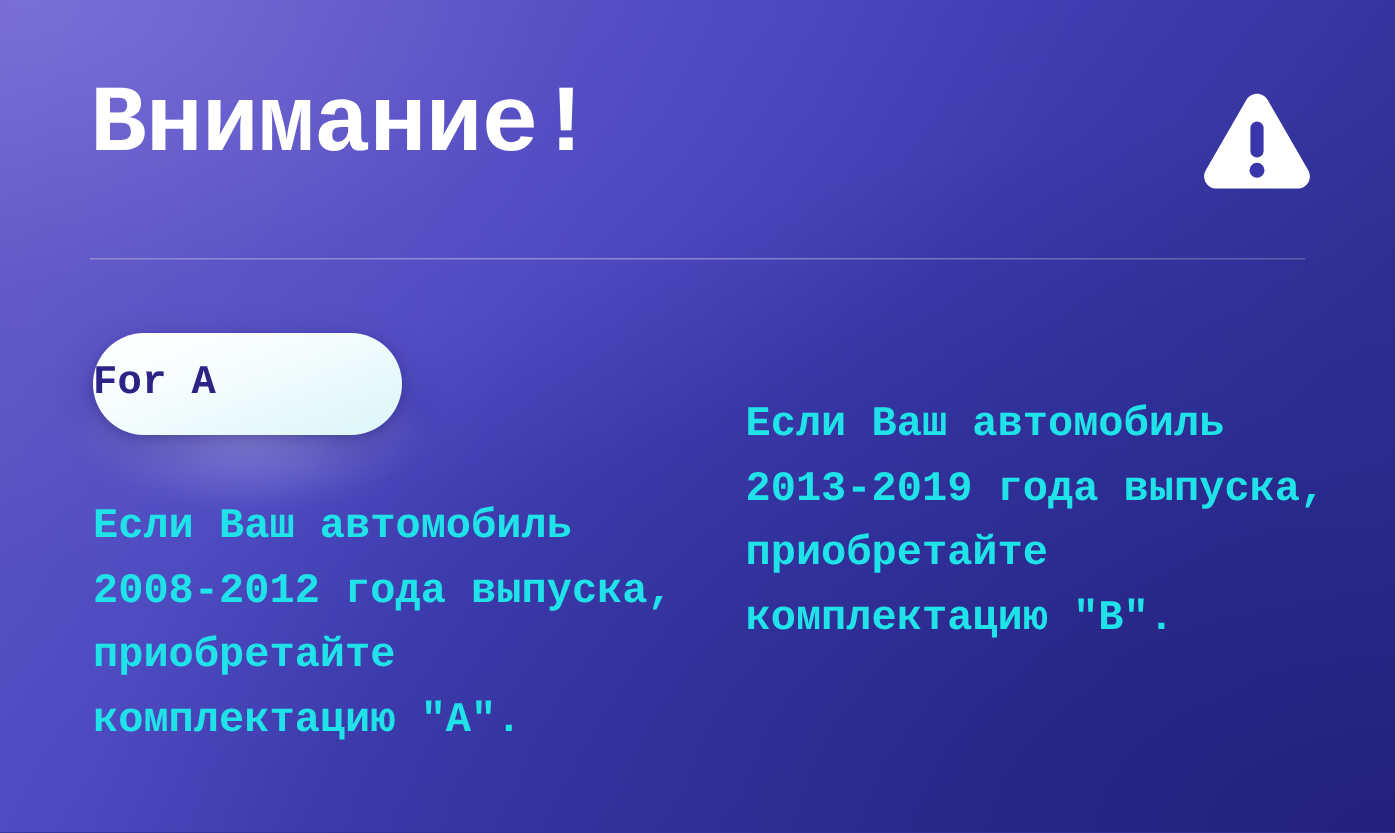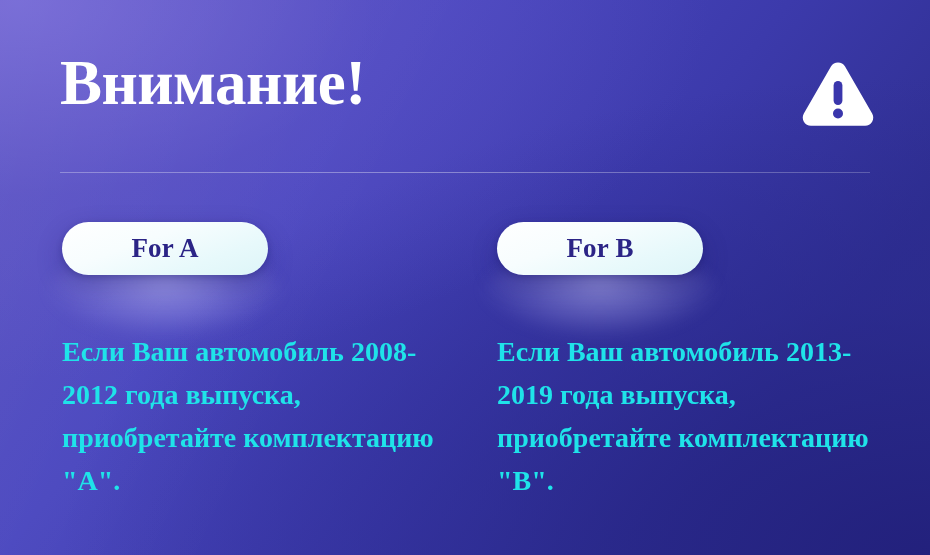--- a/index.html
+++ b/index.html
@@ -5,21 +5,21 @@
   html, body {
     margin: 0;
     padding: 0;
     background: #31309a;
   }
   #stage {
     position: relative;
     width: 930px;
     height: 555px;
     overflow: hidden;
-    font-family: Liberation Serif, serif;
+    font-family: Liberation Mono, monospace;
     background:
       radial-gradient(120% 110% at 2% 0%, rgba(116,104,214,0.95) 0%, rgba(96,86,201,0.45) 32%, rgba(70,66,180,0.0) 62%),
       radial-gradient(130% 120% at 100% 100%, rgba(34,32,124,0.95) 0%, rgba(41,40,140,0.55) 38%, rgba(60,58,170,0.0) 72%),
       linear-gradient(128deg, #5b52c2 0%, #4a47bf 32%, #3c3aab 58%, #2f2f92 80%, #2c2d86 100%);
   }
   
   #stage::before {
     content: "";
     position: absolute;
     inset: 0;
@@ -81,27 +81,27 @@
     border-radius: 50%;
     background: radial-gradient(ellipse at 50% 35%, rgba(206,204,255,0.55) 0%, rgba(175,172,240,0.28) 42%, rgba(140,138,220,0.0) 72%);
     filter: blur(7px);
     pointer-events: none;
   }
   .pill {
     position: absolute;
     left: 0;
     top: 0;
     width: 206px;
-    height: 53px;
+    height: 68px;
     border-radius: 34px;
     background: linear-gradient(160deg, #ffffff 0%, #f7fdfe 38%, #e7f9fb 72%, #ddf5f8 100%);
     box-shadow: 0 10px 26px rgba(30,24,100,0.30), 0 2px 6px rgba(20,16,80,0.22);
     display: flex;
     align-items: center;
-    justify-content: center;
+    justify-content: flex-start;
   }
   .pill-label {
     font-size: 27px;
     font-weight: bold;
     color: #2b2486;
     letter-spacing: 0.2px;
   }
 
   .desc {
     margin-top: 40px;
@@ -134,22 +134,16 @@
     <div class="pill-wrap">
       <div class="pill-glow"></div>
       <div class="pill">
         <span class="pill-label">For A</span>
       </div>
     </div>
     <div class="desc">Если Ваш автомобиль 2008-2012 года выпуска, приобретайте комплектацию "А".</div>
   </div>
 
   <div class="col col-b">
-    <div class="pill-wrap">
-      <div class="pill-glow"></div>
-      <div class="pill">
-        <span class="pill-label">For B</span>
-      </div>
-    </div>
     <div class="desc">Если Ваш автомобиль 2013-2019 года выпуска, приобретайте комплектацию "B".</div>
   </div>
 
 </div>
 
 </body></html>

